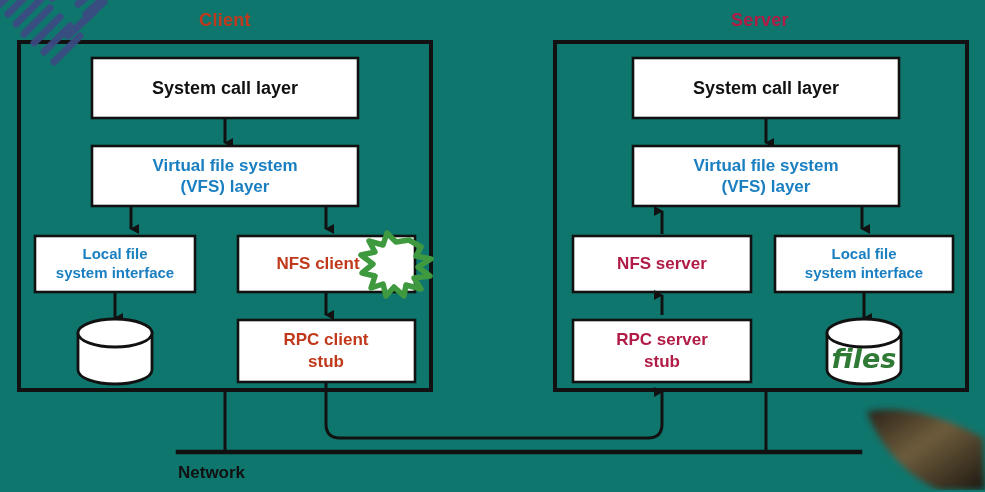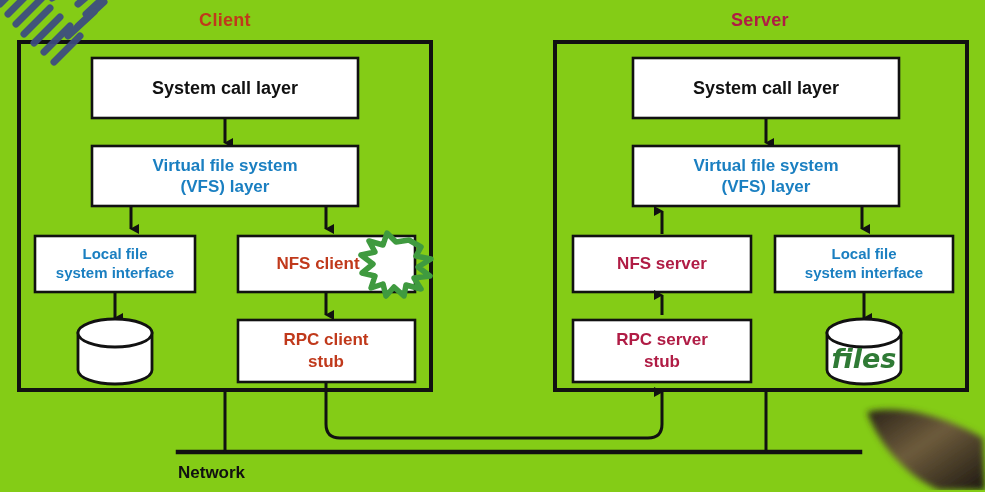--- a/index.html
+++ b/index.html
@@ -7,21 +7,21 @@
     padding: 0;
     background: #ffffff;
   }
   body {
     font-family: "Liberation Sans", sans-serif;
   }
   #stage {
     position: relative;
     width: 985px;
     height: 492px;
-    background: #84cc16;
+    background: #0f766e;
     overflow: hidden;
     text-decoration: underline;
   }
   #diagram-svg {
     position: absolute;
     left: 0;
     top: 0;
     width: 985px;
     height: 492px;
   }

